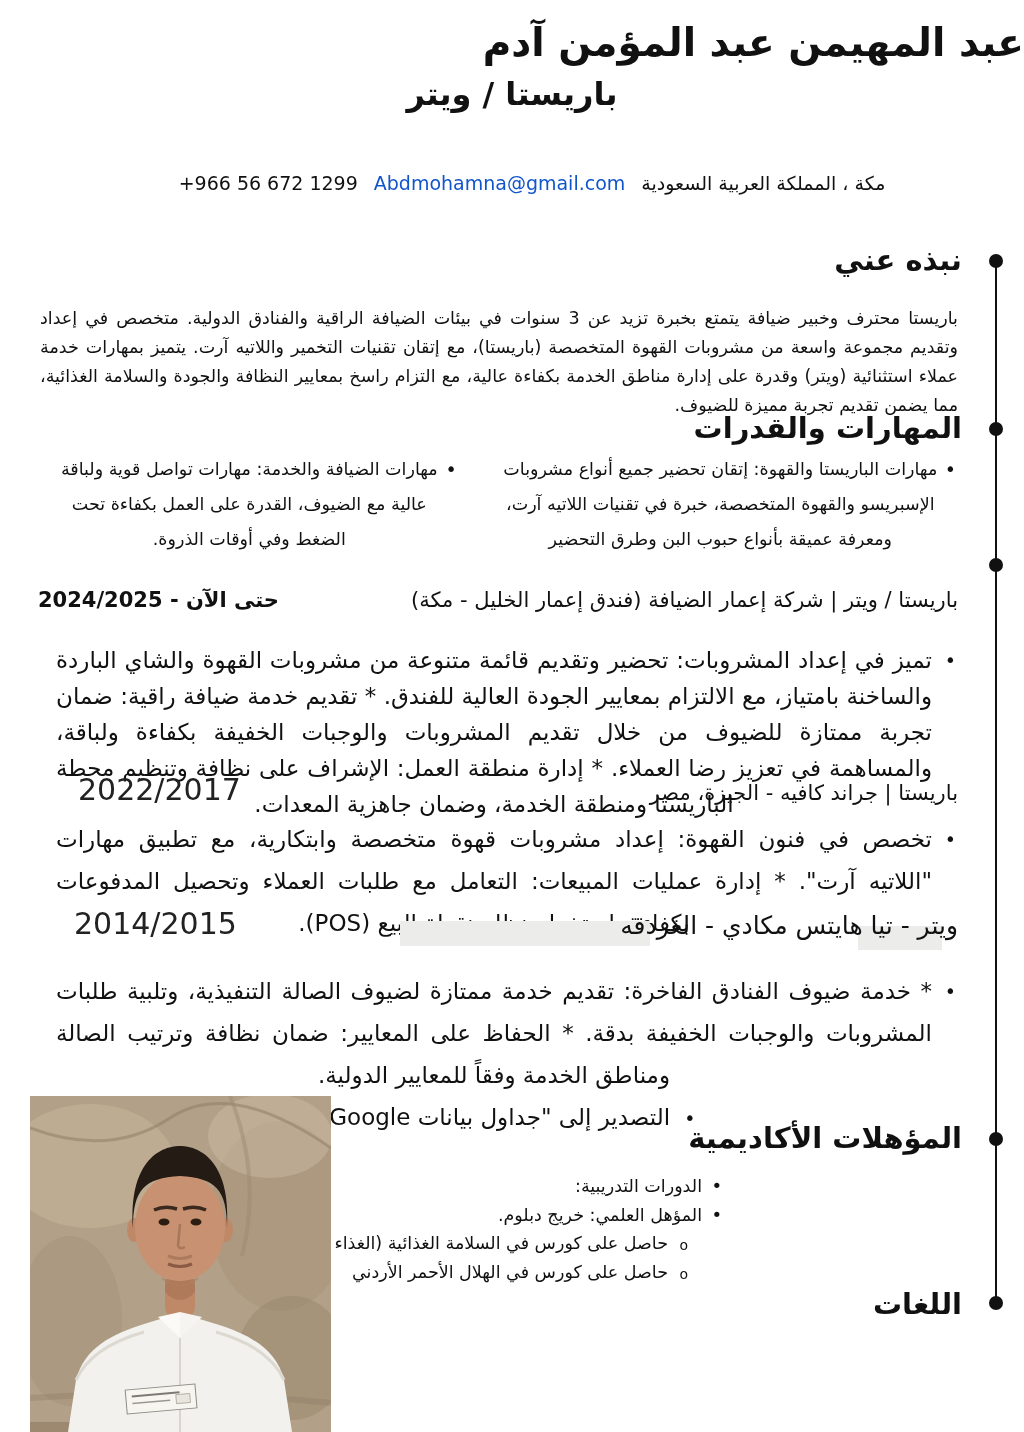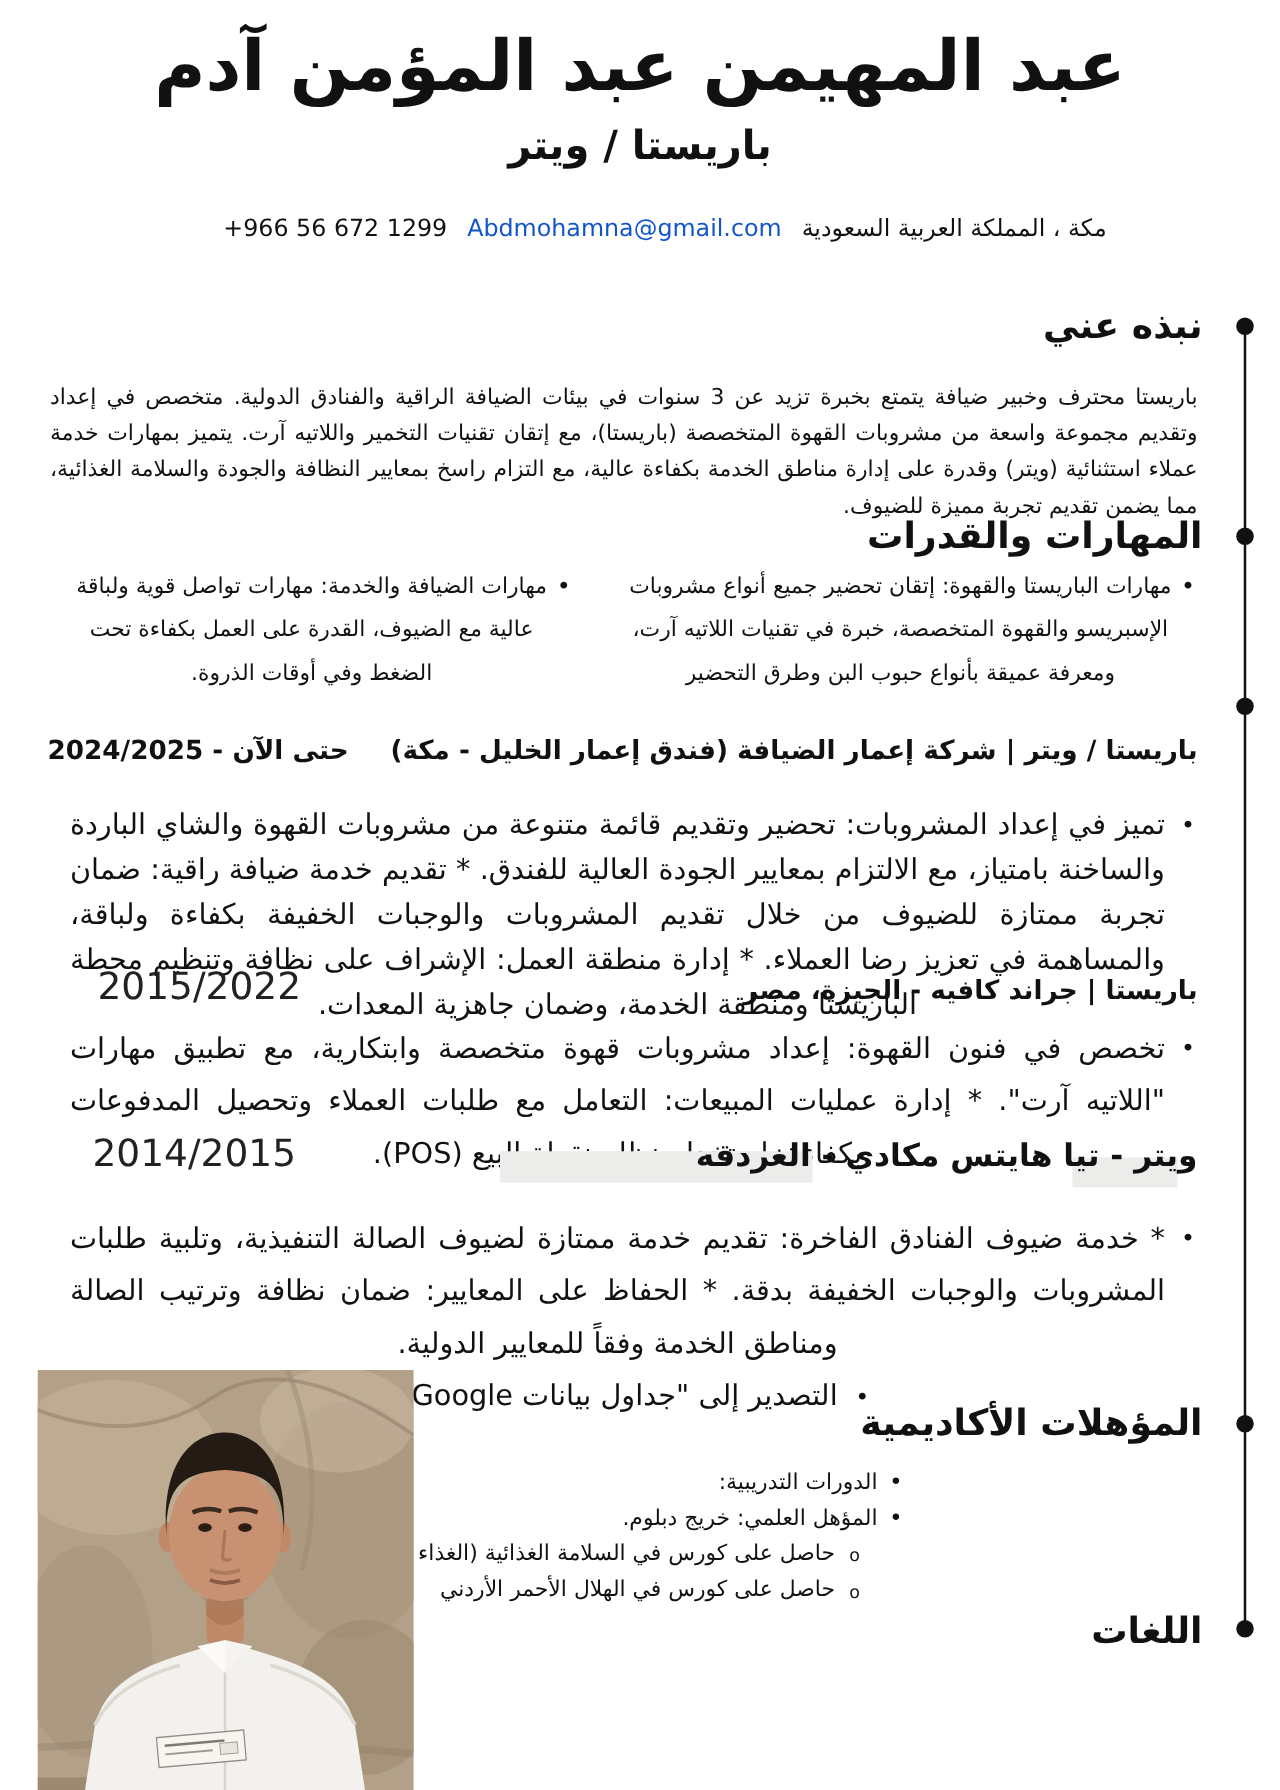--- a/index.html
+++ b/index.html
@@ -1,41 +1,41 @@
 <!DOCTYPE html>
 <html lang="ar"><head>
 <meta charset="utf-8">
 <style>
   html,body{margin:0;padding:0;background:#fff;}
   .page{position:relative;width:1024px;height:1432px;background:#ffffff;overflow:hidden;
         font-family:"DejaVu Sans",sans-serif;color:#111;}
   
   .hdr{position:absolute;top:18px;left:0;right:0;text-align:center;direction:rtl;}
-  .name{font-size:56px;font-weight:bold;line-height:1.3;margin:0;}
+  .name{font-size:39px;font-weight:bold;line-height:1.3;margin:0;text-align:right;}
   .subtitle{font-size:32px;font-weight:bold;margin-top:6px;}
   .contact{position:absolute;top:172px;left:0;right:0;display:flex;direction:ltr;
            justify-content:center;align-items:center;gap:16px;font-size:19px;margin-left:40px;}
   .contact .phone{direction:ltr;}
   .contact .email{color:#1155cc;text-decoration:none;cursor:pointer;}
   .contact .loc{direction:rtl;}
   
   .tl-line{position:absolute;left:995px;top:261px;width:2px;height:1042px;background:#111;}
   .tl-dot{position:absolute;width:14px;height:14px;border-radius:50%;background:#111;left:989px;}
   
   .sec-h{position:absolute;right:62px;font-size:29px;font-weight:bold;direction:rtl;line-height:40px;}
   .about{position:absolute;top:304px;right:66px;left:40px;direction:rtl;text-align:justify;
          font-size:17.5px;line-height:29px;}
   .skills{position:absolute;top:452px;right:66px;left:60px;display:flex;direction:rtl;gap:44px;}
   .skill-item{position:relative;padding-right:20px;text-align:center;font-size:17.5px;line-height:35px;}
   .skill-item.c1{flex:1.15;}
   .skill-item.c2{flex:1;}
   .skill-item::before{content:"•";position:absolute;right:2px;top:0;font-size:19px;}
   .job-row{position:absolute;right:66px;display:flex;justify-content:space-between;
            align-items:baseline;direction:rtl;}
-  .job-title{font-weight:bold;font-size:21px;}
+  .job-title{font-weight:normal;font-size:21px;}
   .job-title.big{font-size:25px;}
   .job-date{direction:ltr;white-space:nowrap;}
   .job-date.bold{font-weight:bold;font-size:21px;}
   .job-date.thin{font-size:30px;font-weight:normal;color:#222;}
   .xp{position:absolute;right:66px;left:56px;direction:rtl;font-size:23px;}
   .xp .li{position:relative;padding-right:26px;text-align:justify;text-align-last:center;}
   .xp .li::before{content:"•";position:absolute;right:2px;top:0;font-size:19px;}
   .lh36 .li{line-height:36px;}
   .lh42 .li{line-height:42px;}
   .xp .li.center-line{text-align:center;text-align-last:center;padding-right:0;}
@@ -84,21 +84,21 @@
   <div class="job-row" style="top:588px;left:38px;">
     <div class="job-title">باريستا / ويتر |  شركة إعمار الضيافة (فندق إعمار الخليل - مكة)</div>
     <div class="job-date bold">2024/2025 - حتى الآن</div>
   </div>
   <div class="xp lh36" style="top:642px;">
     <div class="li">تميز في إعداد المشروبات: تحضير وتقديم قائمة متنوعة من مشروبات القهوة والشاي الباردة والساخنة بامتياز، مع الالتزام بمعايير الجودة العالية للفندق. * تقديم خدمة ضيافة راقية: ضمان تجربة ممتازة للضيوف من خلال تقديم المشروبات والوجبات الخفيفة بكفاءة ولباقة، والمساهمة في تعزيز رضا العملاء. * إدارة منطقة العمل: الإشراف على نظافة وتنظيم محطة الباريستا ومنطقة الخدمة، وضمان جاهزية المعدات.</div>
   </div>
 
   <div class="job-row" style="top:772px;left:78px;">
     <div class="job-title">باريستا  |  جراند كافيه - الجيزة، مصر</div>
-    <div class="job-date thin">2015/2022</div>
+    <div class="job-date thin">2022/2017</div>
   </div>
   <div class="xp lh42" style="top:818px;">
     <div class="li">تخصص في فنون القهوة: إعداد مشروبات قهوة متخصصة وابتكارية، مع تطبيق مهارات "اللاتيه آرت". * إدارة عمليات المبيعات: التعامل مع طلبات العملاء وتحصيل المدفوعات بكفاءة باستخدام نظام نقطة البيع (POS).</div>
   </div>
 
   <div class="hl-box" style="left:400px;top:921px;width:250px;height:25px;"></div>
   <div class="hl-box" style="left:858px;top:926px;width:84px;height:24px;"></div>
   <div class="job-row" style="top:906px;left:74px;">
     <div class="job-title big">ويتر - تيا هايتس مكادي - الغردقه</div>
     <div class="job-date thin">2014/2015</div>

